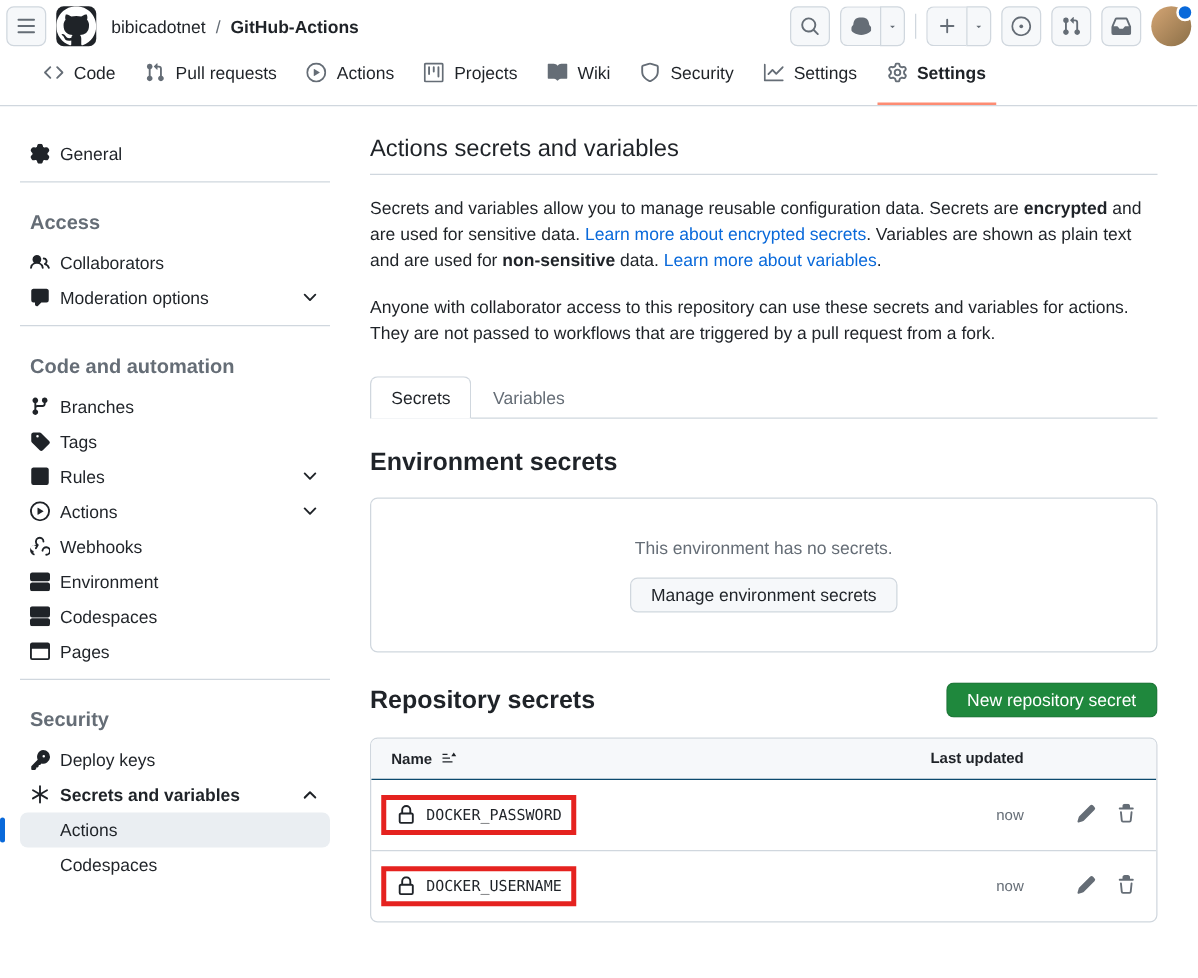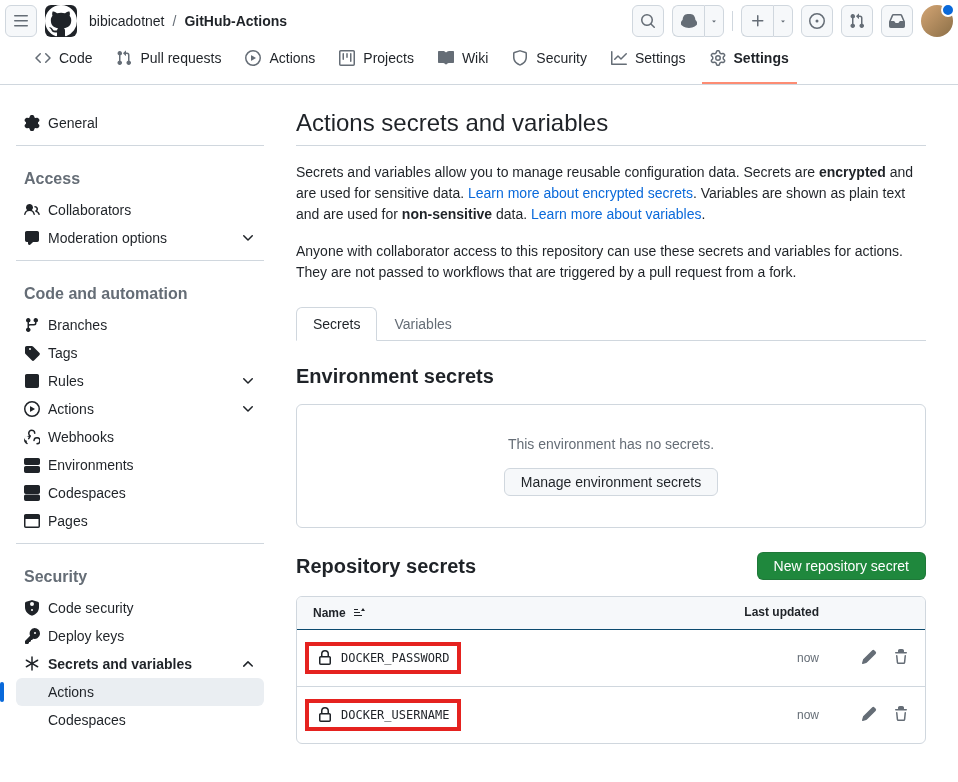--- a/index.html
+++ b/index.html
@@ -30,21 +30,21 @@
 .sidebar-item { display: flex; align-items: center; gap: 8px; padding: 6px 8px; border-radius: 6px; cursor: pointer; color: #1f2328; }
 .sidebar-item.active { background: #eaeef2; font-weight: 400; position: relative; }
 .sidebar-item.active::before { content: ''; position: absolute; left: -16px; top: 4px; bottom: 4px; width: 4px; background: #0969da; border-radius: 2px; }
 .sidebar-item.bold { font-weight: 600; }
 .sidebar-item .chev { margin-left: auto; }
 .sidebar-item.sub { padding-left: 32px; }
 .sidebar-heading { font-size: 16px; font-weight: 600; color: #656d76; padding: 8px; margin-top: 16px; }
 .sidebar-hr { border: none; border-top: 1px solid #d0d7de; margin: 8px 0; }
 
 .main { flex: 1; padding: 24px 32px 24px 16px; min-width: 0; }
-.page-title { font-size: 24px; font-weight: 400; margin-bottom: 0; padding-bottom: 8px; border-bottom: 1px solid #d0d7de; }
+.page-title { font-size: 19px; font-weight: 400; margin-bottom: 0; padding-bottom: 8px; border-bottom: 1px solid #d0d7de; }
 .description { color: #1f2328; margin: 16px 0; line-height: 1.5; }
 .description .bold { font-weight: 600; }
 
 .tabs { display: flex; border-bottom: 1px solid #d0d7de; margin-top: 24px; }
 .tab { padding: 8px 16px; border: 1px solid transparent; border-radius: 6px 6px 0 0; cursor: pointer; color: #656d76; margin-bottom: -1px; }
 .tab.active { border-color: #d0d7de; border-bottom-color: #fff; background: #fff; color: #1f2328; }
 
 .section-title { font-size: 20px; font-weight: 600; margin: 24px 0 16px; }
 .section-header { display: flex; align-items: center; justify-content: space-between; margin: 24px 0 16px; }
 .section-header .section-title { margin: 0; }
@@ -251,42 +251,36 @@
     <div class="sidebar-item">
         <svg width="16" height="16" viewBox="0 0 16 16" fill="currentColor">
           <path d="M5.5 4.25a2.25 2.25 0 0 1 4.5 0 .75.75 0 0 0 1.5 0 3.75 3.75 0 1 0-6.14 2.889l-1.272 2.12a.75.75 0 0 0 1.286.772L6.83 7.43a.75.75 0 0 0-.284-1.076A2.25 2.25 0 0 1 5.5 4.25ZM3 11.75a2.25 2.25 0 1 1 1.75-3.665.75.75 0 1 0 1.098-1.02A3.75 3.75 0 1 0 3 15.25a.75.75 0 0 0 0-1.5 2.25 2.25 0 0 1 0-2ZM13 9.5a2.25 2.25 0 1 1 0 4.5.75.75 0 0 0 0 1.5 3.75 3.75 0 1 0-3.74-4.018.75.75 0 1 0 1.495.136A2.25 2.25 0 0 1 13 9.5Z"></path>
         </svg>
         <span>Webhooks</span>
       </div>
     <div class="sidebar-item">
         <svg width="16" height="16" viewBox="0 0 16 16" fill="currentColor">
           <path d="M1.75 1h12.5c.966 0 1.75.784 1.75 1.75v3.5A1.75 1.75 0 0 1 14.25 8H1.75A1.75 1.75 0 0 1 0 6.25v-3.5C0 1.784.784 1 1.75 1Zm12.5 8c.966 0 1.75.784 1.75 1.75v3.5A1.75 1.75 0 0 1 14.25 16H1.75A1.75 1.75 0 0 1 0 14.25v-3.5C0 9.784.784 9 1.75 9Z"></path>
         </svg>
-        <span>Environments</span>
+        <span>Environment</span>
       </div>
     <div class="sidebar-item">
         <svg width="16" height="16" viewBox="0 0 16 16" fill="currentColor">
           <path d="M0 11.25c0-.966.784-1.75 1.75-1.75h12.5c.966 0 1.75.784 1.75 1.75v3A1.75 1.75 0 0 1 14.25 16H1.75A1.75 1.75 0 0 1 0 14.25ZM0 1.75C0 .784.784 0 1.75 0h12.5C15.216 0 16 .784 16 1.75v5.5A1.75 1.75 0 0 1 14.25 9H1.75A1.75 1.75 0 0 1 0 7.25Z"></path>
         </svg>
         <span>Codespaces</span>
       </div>
     <div class="sidebar-item">
         <svg width="16" height="16" viewBox="0 0 16 16" fill="currentColor">
           <path d="M0 2.75C0 1.784.784 1 1.75 1h12.5c.966 0 1.75.784 1.75 1.75v10.5A1.75 1.75 0 0 1 14.25 15H1.75A1.75 1.75 0 0 1 0 13.25ZM14.5 6h-13v7.25c0 .138.112.25.25.25h12.5a.25.25 0 0 0 .25-.25Z"></path>
         </svg>
         <span>Pages</span>
       </div>
     <hr class="sidebar-hr">
     <div class="sidebar-heading">Security</div>
-    <div class="sidebar-item">
-        <svg width="16" height="16" viewBox="0 0 16 16" fill="currentColor">
-          <path d="M8.533.133a1.75 1.75 0 0 0-1.066 0l-5.25 1.68A1.75 1.75 0 0 0 1 3.48V7c0 1.566.32 3.182 1.303 4.682C3.286 13.18 4.888 14.495 7.335 15.537c.426.181.904.181 1.33 0 2.447-1.042 4.049-2.357 5.032-3.855C14.68 10.182 15 8.566 15 7V3.48a1.75 1.75 0 0 0-1.217-1.667ZM9 10a1 1 0 1 1-2 0 1 1 0 0 1 2 0Zm1-6a2 2 0 1 1-4 0 2 2 0 0 1 4 0Z"></path>
-        </svg>
-        <span>Code security</span>
-      </div>
     <div class="sidebar-item">
         <svg width="16" height="16" viewBox="0 0 16 16" fill="currentColor">
           <path d="M10.5 0a5.499 5.499 0 1 1-1.288 10.848l-.932.932a.749.749 0 0 1-.53.22H7v.75a.749.749 0 0 1-.22.53l-.5.5a.749.749 0 0 1-.53.22H5v.75a.749.749 0 0 1-.22.53l-.5.5a.749.749 0 0 1-.53.22h-2A.75.75 0 0 1 1 15.25v-2a.749.749 0 0 1 .22-.53l4.932-4.932A5.5 5.5 0 0 1 10.5 0Zm1.5 5a1 1 0 1 0-2 0 1 1 0 0 0 2 0Z"></path>
         </svg>
         <span>Deploy keys</span>
       </div>
     <div class="sidebar-item bold">
         <svg width="16" height="16" viewBox="0 0 16 16" fill="currentColor">
           <path d="M8 .25a.75.75 0 0 1 .75.75v5.19l4.496-2.596a.75.75 0 0 1 .75 1.3L9.5 7.49l4.496 2.596a.75.75 0 1 1-.75 1.298L8.75 8.79V14a.75.75 0 0 1-1.5 0V8.79l-4.496 2.595a.75.75 0 1 1-.75-1.298L6.5 7.49 2.004 4.894a.75.75 0 1 1 .75-1.3L7.25 6.19V1A.75.75 0 0 1 8 .25Z"></path>
         </svg>

